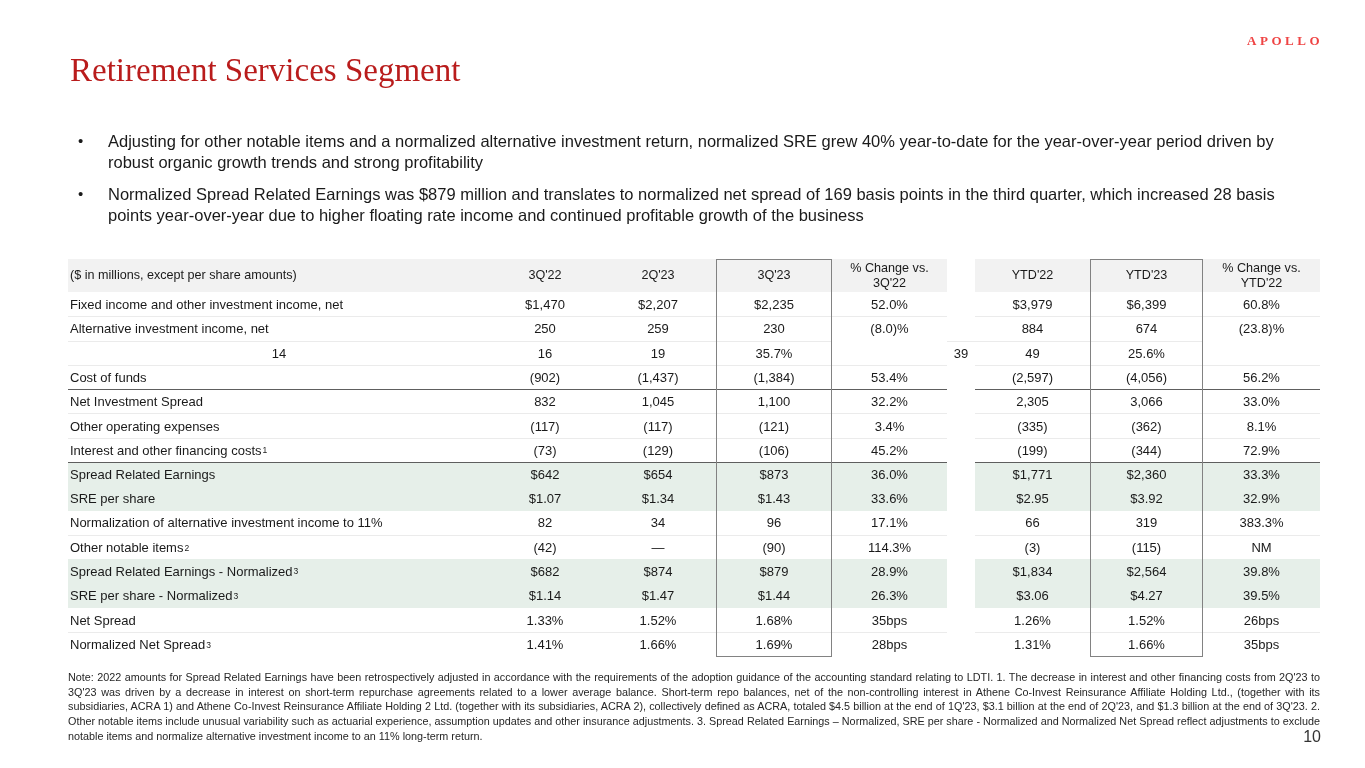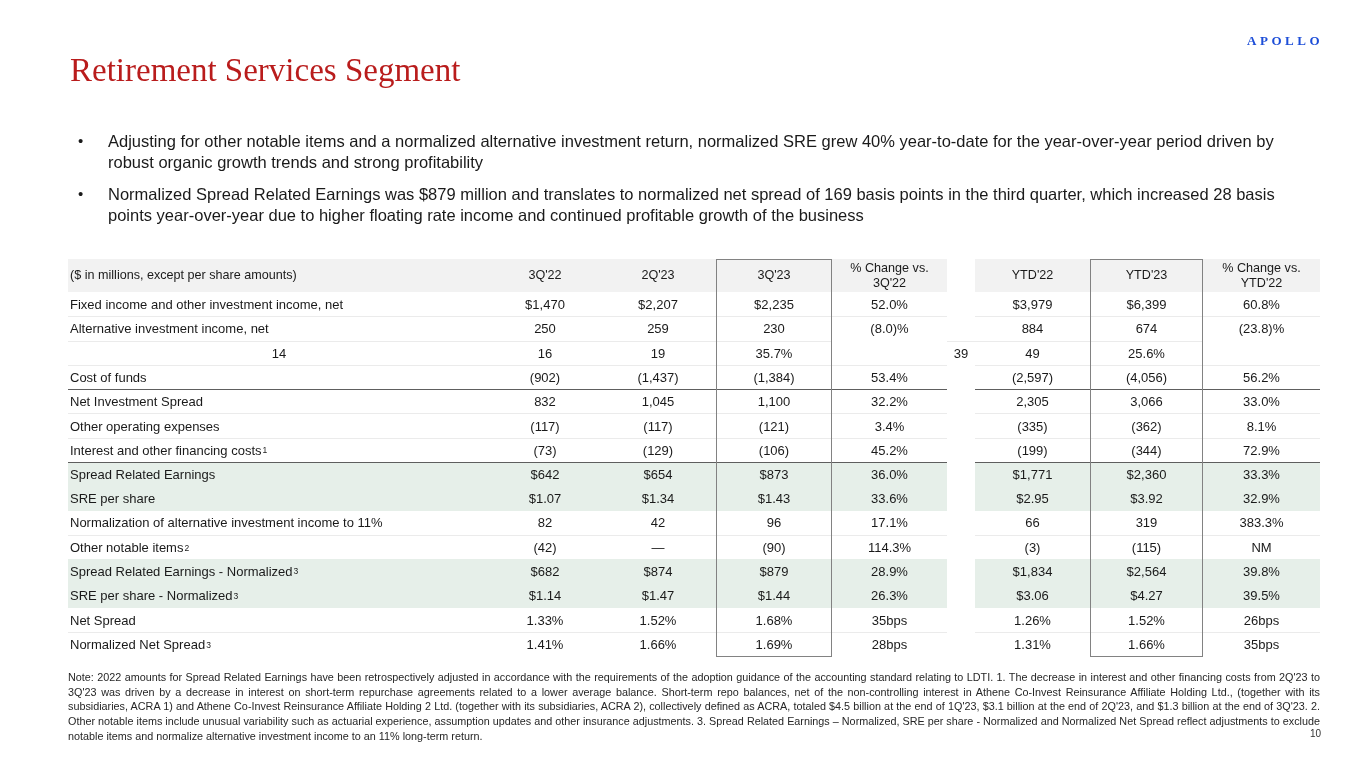--- a/index.html
+++ b/index.html
@@ -1,21 +1,21 @@
 <!DOCTYPE html>
 <html><head>
 <meta charset="utf-8">
 <style>
   * { margin:0; padding:0; box-sizing:border-box; }
   html,body { width:1365px; height:768px; background:#ffffff; overflow:hidden;
     font-family:"Liberation Sans","DejaVu Sans",sans-serif; color:#1a1a1a; }
   .slide { position:relative; width:1365px; height:768px; background:#fff; }
 
   .logo { position:absolute; top:33px; right:42px; font-family:"Liberation Serif","DejaVu Serif",serif;
-    font-size:13px; font-weight:600; letter-spacing:3.5px; color:#1d4ed8; }
+    font-size:13px; font-weight:600; letter-spacing:3.5px; color:#ef4444; }
 
   .title { position:absolute; left:70px; top:52px; font-family:"Liberation Serif","DejaVu Serif",serif;
     font-weight:400; font-size:33px; color:#b91c1c; }
 
   .bullets { position:absolute; left:78px; top:131px; width:1235px; list-style:none; }
   .bullets li { display:flex; margin-bottom:11px; font-size:16.5px; line-height:1.28; color:#1a1a1a; }
   .bullets .dot { width:30px; flex:0 0 30px; font-size:15px; }
 
   
   .ftable { position:absolute; left:68px; top:259px; width:1252px;
@@ -33,21 +33,21 @@
   .rule-light .cell { border-top:1px solid #ebebeb; }
   .rule-dark .gapcell, .rule-light .gapcell { border-top:none; }
   sup { font-size:8.5px; line-height:0; margin-left:1px; }
   .box { position:absolute; top:0; height:398px; border:1px solid #828282; pointer-events:none; z-index:5; }
   .box1 { left:648px; width:116px; }
   .box2 { left:1022px; width:113px; }
 
   .footnote { position:absolute; left:68px; top:670px; width:1252px; font-size:10.8px;
     line-height:1.36; color:#262626; text-align:justify; }
 
-  .pagenum { position:absolute; right:44px; top:728px; font-size:10px; color:#333; }
+  .pagenum { position:absolute; right:44px; top:728px; font-size:16px; color:#333; }
 </style>
 </head>
 <body>
 
 <div class="slide">
   <div class="logo">APOLLO</div>
   <h1 class="title">Retirement Services Segment</h1>
 
   <ul class="bullets">
     <li>
@@ -170,21 +170,21 @@
         <div class="cell v">$1.43</div>
         <div class="cell v pct">33.6%</div>
         <div class="gapcell"></div>
         <div class="cell v">$2.95</div>
         <div class="cell v">$3.92</div>
         <div class="cell v pct">32.9%</div>
       </div>
       <div class="trow">
         <div class="cell lab">Normalization of alternative investment income to 11%</div>
         <div class="cell v">82</div>
-        <div class="cell v">42</div>
+        <div class="cell v">34</div>
         <div class="cell v">96</div>
         <div class="cell v pct">17.1%</div>
         <div class="gapcell"></div>
         <div class="cell v">66</div>
         <div class="cell v">319</div>
         <div class="cell v pct">383.3%</div>
       </div>
       <div class="trow rule-light">
         <div class="cell lab">Other notable items<sup>2</sup></div>
         <div class="cell v">(42)</div>

